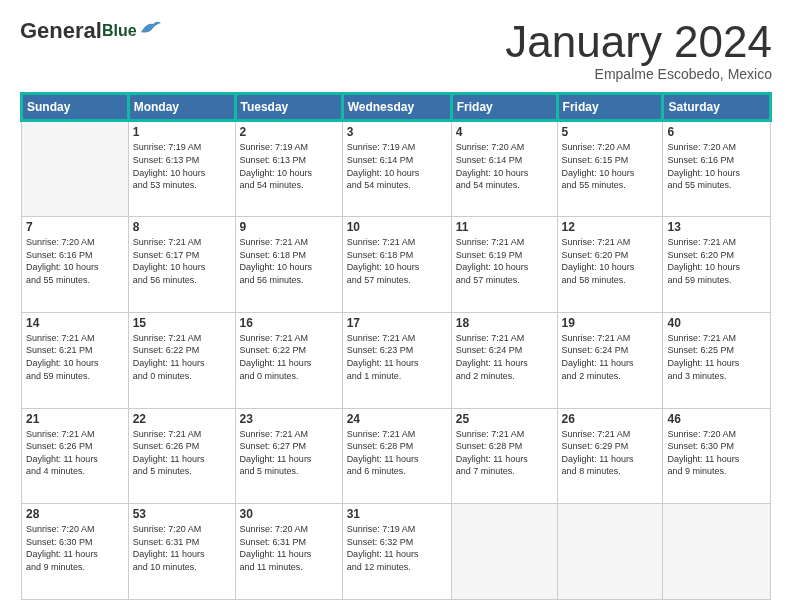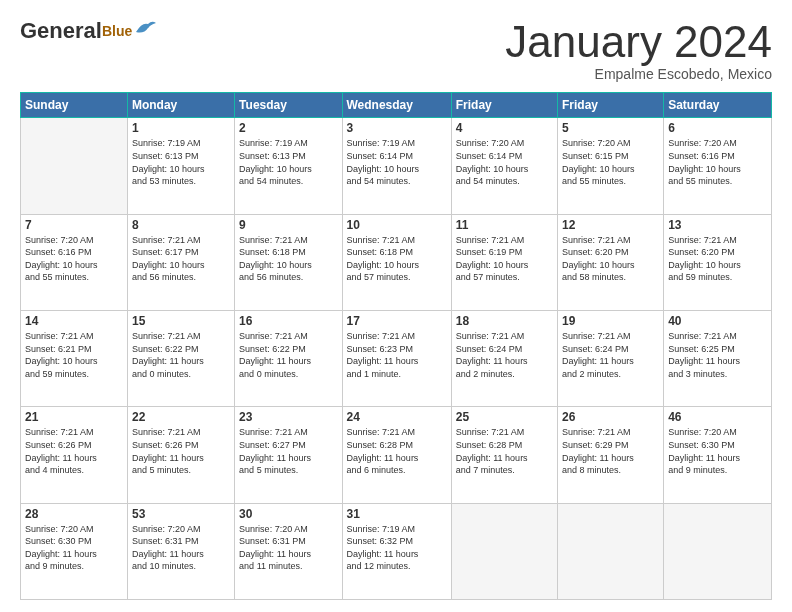--- a/index.html
+++ b/index.html
@@ -46,21 +46,21 @@
       border-collapse: collapse;
       flex: 1;
     }
     thead tr th {
       background: #3a6fa8;
       color: #fff;
       font-size: 12px;
       font-weight: bold;
       padding: 5px 4px;
       text-align: left;
-      border: 1px solid #14b8a6;
+      border: 3px solid #14b8a6;
     }
     tbody tr td {
       border: 1px solid #ccc;
       vertical-align: top;
       padding: 3px 4px;
       font-size: 9.5px;
       color: #333;
       width: 113px;
       height: 88px;
     }
@@ -81,21 +81,21 @@
     }
   </style>
 </head>
 <body>
 
 <div class="page">
   <div class="header">
     <div class="logo">
       <div style="display:flex; align-items:center;">
         <span style="font-size:22px; font-weight:bold; color:#333;">General</span>
-          <span style="font-size:14px; font-weight:bold; color:#a16207;">Blue</span>
+          <span style="font-size:16px; font-weight:bold; color:#14532d;">Blue</span>
         <svg width="22" height="18" viewBox="0 0 22 18" style="margin-left:2px; margin-bottom:8px;">
           <path d="M2,14 Q8,4 14,6 Q18,2 22,5 Q16,7 14,10 Q10,16 2,14Z" fill="#4a90c4"></path>
           <path d="M14,6 Q16,8 14,10" fill="none" stroke="#4a90c4" stroke-width="0.5"></path>
         </svg>
       </div>
     </div>
     <div class="title-block">
       <div class="month-year">January 2024</div>
       <div class="location">Empalme Escobedo, Mexico</div>
     </div>

